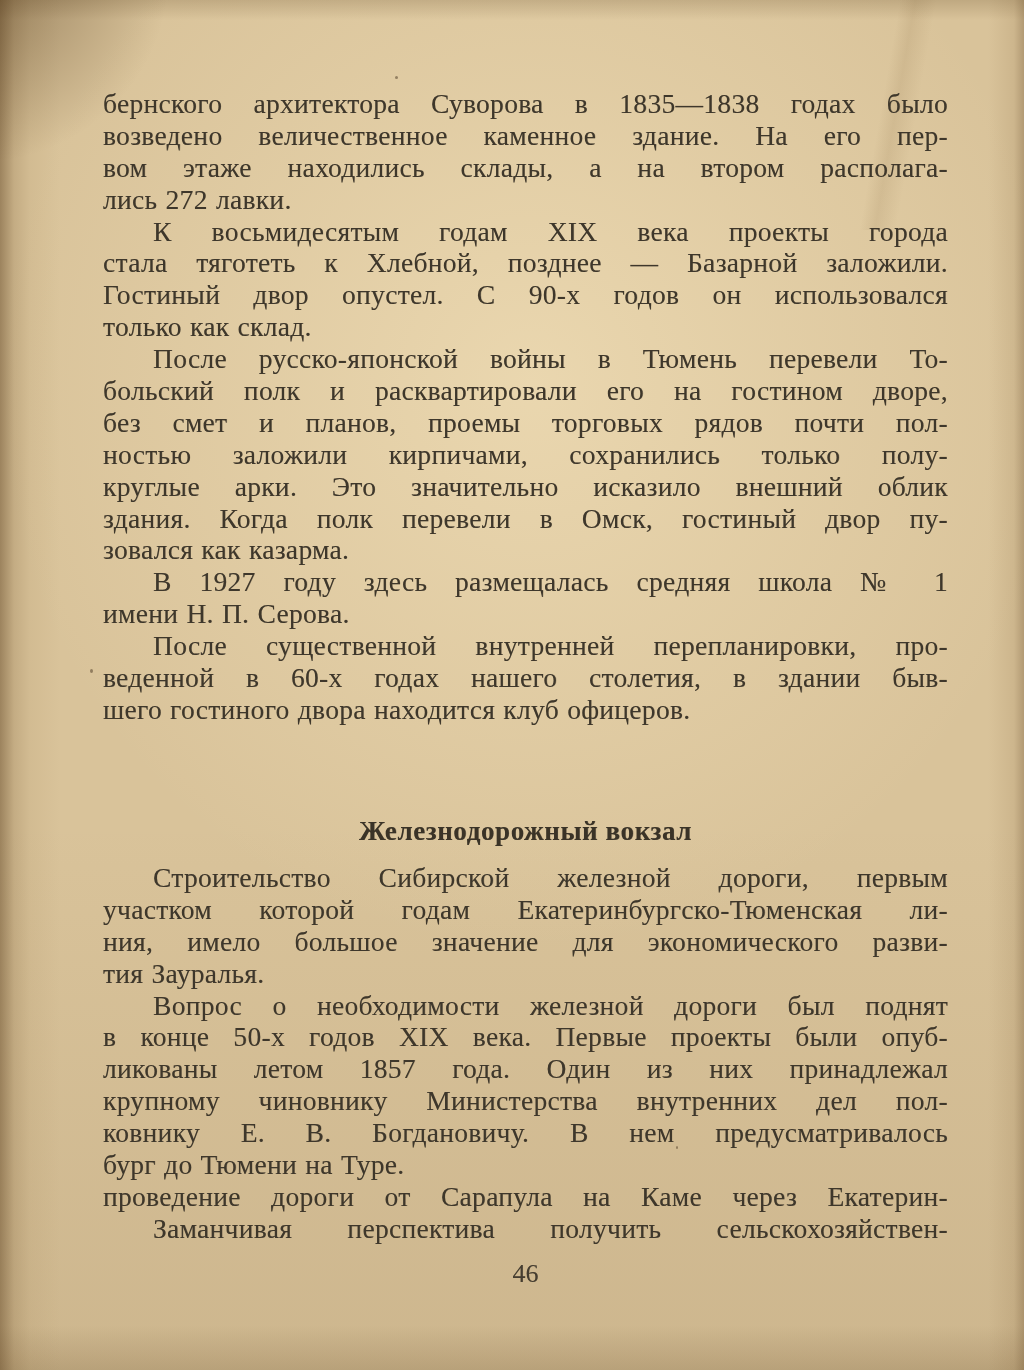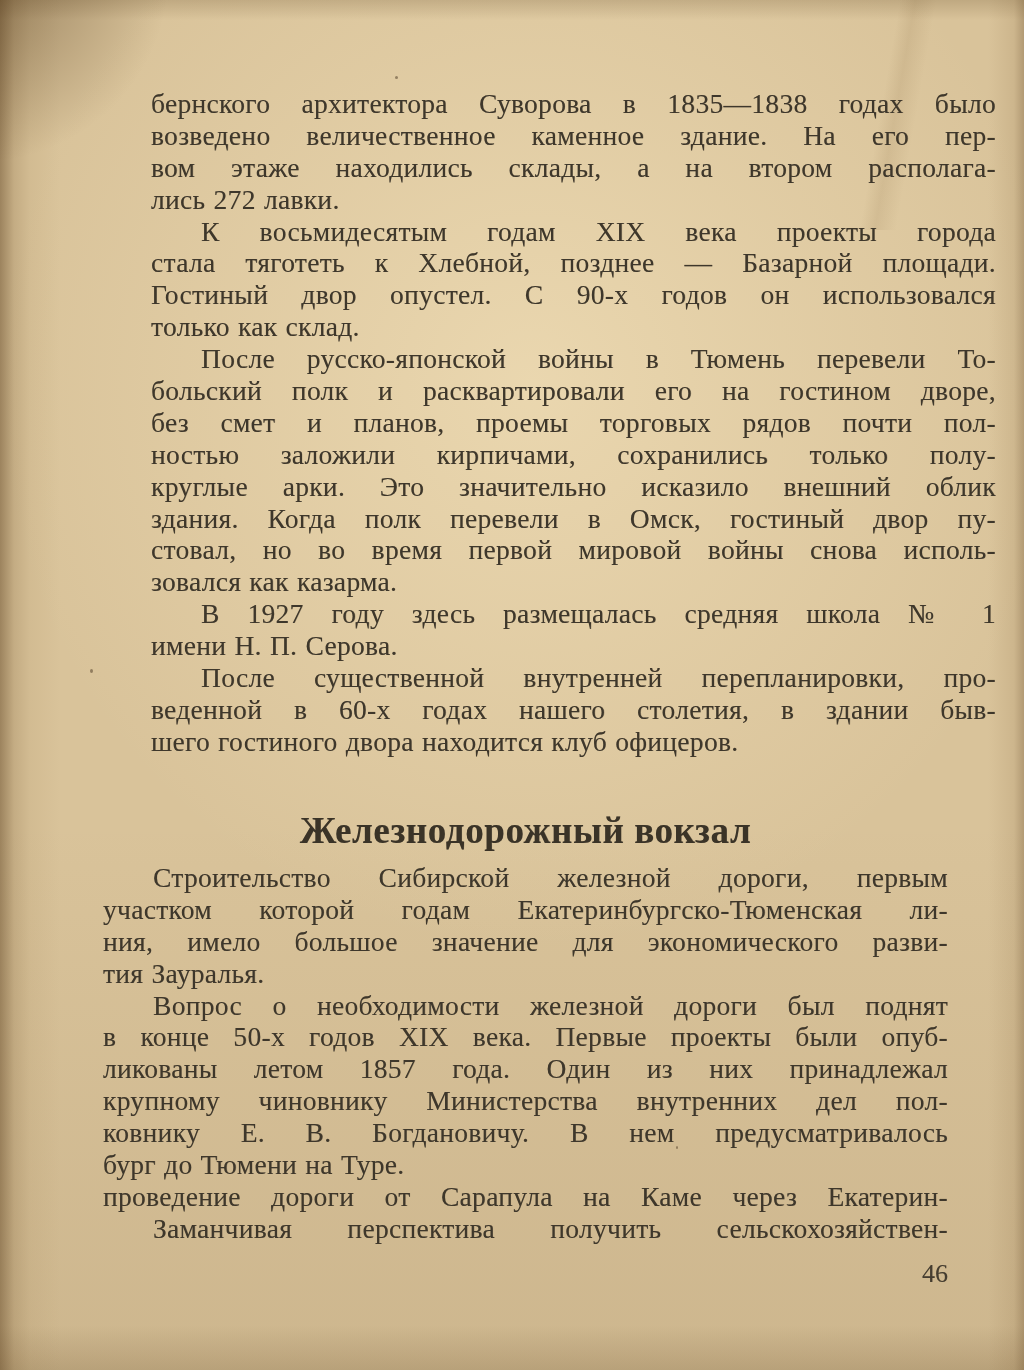--- a/index.html
+++ b/index.html
@@ -34,21 +34,21 @@
   .textblock {
     position: absolute;
     left: 103px;
     width: 845px;
     color: #3e372b;
     font-size: 27.5px;
     letter-spacing: 0.3px;
     word-spacing: 1px;
     text-shadow: 0.3px 0.3px 0 rgba(62,55,43,0.35);
   }
-  .upper { top: 88px; margin-left: 48px; }
+  .upper { top: 88px; }
   .lower { top: 862px; }
   .tl {
     height: 31.9px;
     line-height: 31.9px;
     overflow: hidden;
     white-space: nowrap;
   }
   .tl.ind { padding-left: 50px; }
   .tl.jst {
     white-space: normal;
@@ -61,33 +61,33 @@
   }
   .heading {
     position: absolute;
     left: 103px;
     top: 814px;
     width: 845px;
     height: 34px;
     line-height: 34px;
     text-align: center;
     color: #3a3327;
-    font-size: 37px;
+    font-size: 27px;
     font-weight: bold;
     letter-spacing: 0.6px;
     text-shadow: 0.3px 0.3px 0 rgba(58,51,39,0.4);
   }
   .pagenum {
     position: absolute;
     left: 103px;
     top: 1258px;
     width: 845px;
     height: 32px;
     line-height: 32px;
-    text-align: right;
+    text-align: center;
     color: #453d30;
     font-size: 26px;
     text-shadow: 0.3px 0.3px 0 rgba(62,55,43,0.3);
   }
   .speck {
     position: absolute;
     width: 3px; height: 3px;
     border-radius: 50%;
     background: rgba(85,68,45,0.55);
   }
@@ -99,30 +99,29 @@
 <body>
 
 <div class="page">
 
   <div class="textblock upper">
       <div class="tl jst">бернского архитектора Суворова в 1835—1838 годах было</div>
       <div class="tl jst">возведено величественное каменное здание. На его пер-</div>
       <div class="tl jst">вом этаже находились склады, а на втором располага-</div>
       <div class="tl">лись 272 лавки.</div>
       <div class="tl ind jst">К восьмидесятым годам XIX века проекты города</div>
-      <div class="tl jst">стала тяготеть к Хлебной, позднее — Базарной площади.</div>
+      <div class="tl jst">стала тяготеть к Хлебной, позднее — Базарной заложили.</div>
       <div class="tl jst">Гостиный двор опустел. С 90-х годов он использовался</div>
       <div class="tl">только как склад.</div>
       <div class="tl ind jst">После русско-японской войны в Тюмень перевели То-</div>
       <div class="tl jst">больский полк и расквартировали его на гостином дворе,</div>
       <div class="tl jst">без смет и планов, проемы торговых рядов почти пол-</div>
       <div class="tl jst">ностью заложили кирпичами, сохранились только полу-</div>
       <div class="tl jst">круглые арки. Это значительно исказило внешний облик</div>
       <div class="tl jst">здания. Когда полк перевели в Омск, гостиный двор пу-</div>
-      <div class="tl jst">стовал, но во время первой мировой войны снова исполь-</div>
       <div class="tl">зовался как казарма.</div>
       <div class="tl ind jst">В 1927 году здесь размещалась средняя школа № 1</div>
       <div class="tl">имени Н. П. Серова.</div>
       <div class="tl ind jst">После существенной внутренней перепланировки, про-</div>
       <div class="tl jst">веденной в 60-х годах нашего столетия, в здании быв-</div>
       <div class="tl">шего гостиного двора находится клуб офицеров.</div>
     </div>
 
   <div class="heading">Железнодорожный вокзал</div>
 

